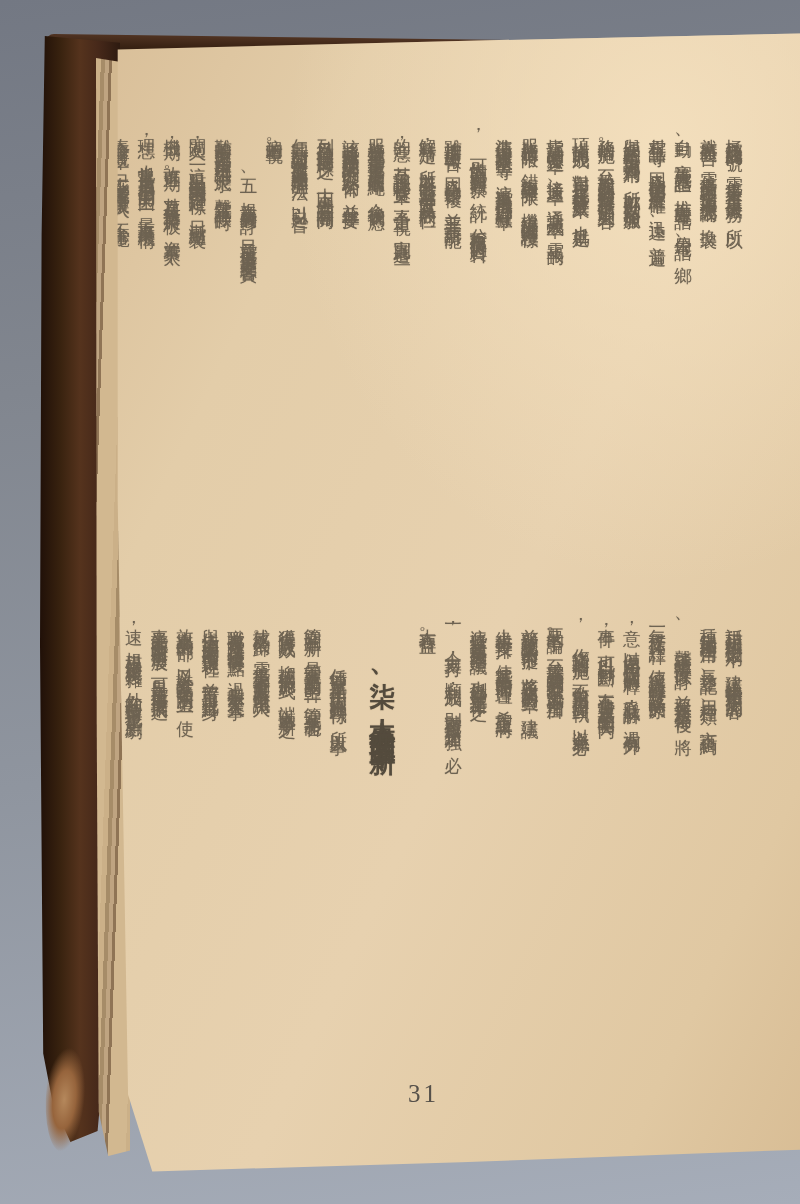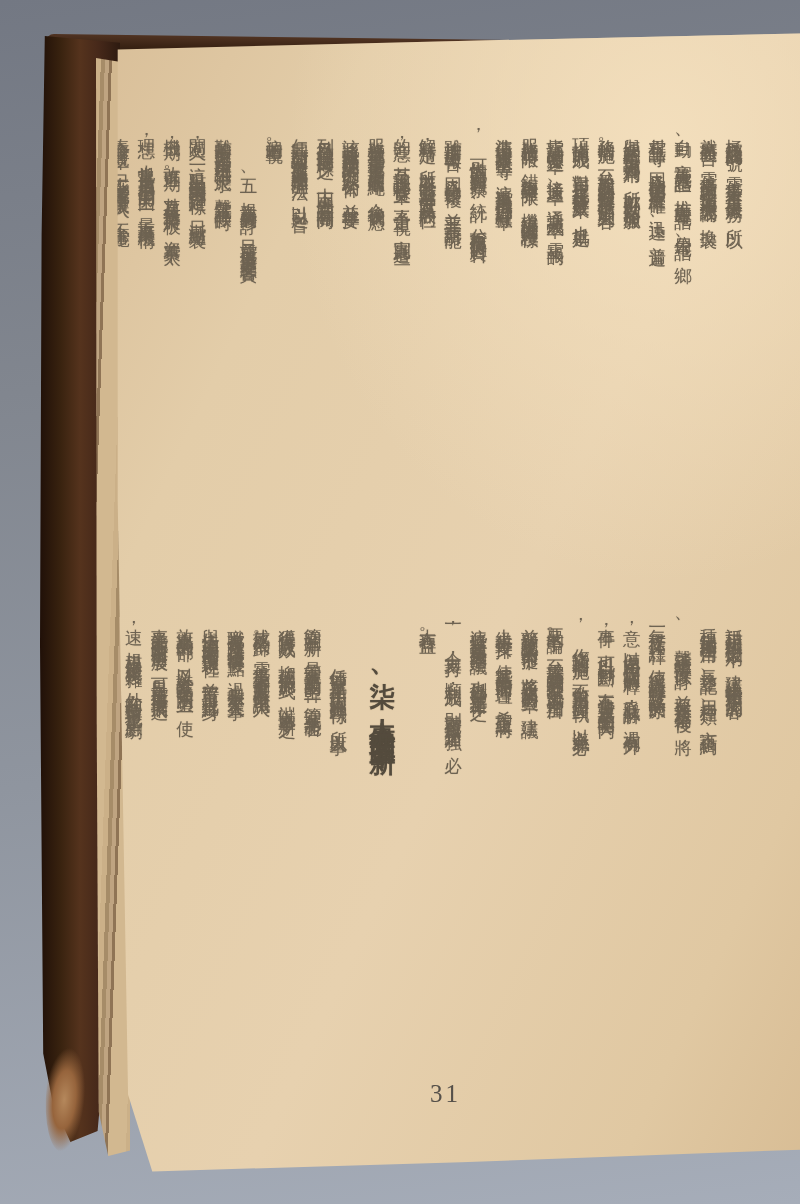--- a/index.html
+++ b/index.html
@@ -67,21 +67,21 @@
     font-size: 26px !important;
     letter-spacing: 5px !important;
     line-height: 1.45 !important;
     padding-top: 46px;
     margin: 0 13px !important;
     color: #544b3d;
     font-weight: bold;
     text-shadow: 0 0 1px rgba(80, 70, 55, 0.5);
   }
   .page-number {
-    position: absolute; left: 322px; top: 1050px;
+    position: absolute; left: 300px; top: 1050px;
     font-size: 25px; letter-spacing: 3px; color: #55504a;
     font-family: "Liberation Serif", "DejaVu Serif", serif;
   }
 </style>
 </head>
 <body>
 
 <div class="scene">
   <div class="cover-top"></div>
   <div class="cover-spine"></div>

